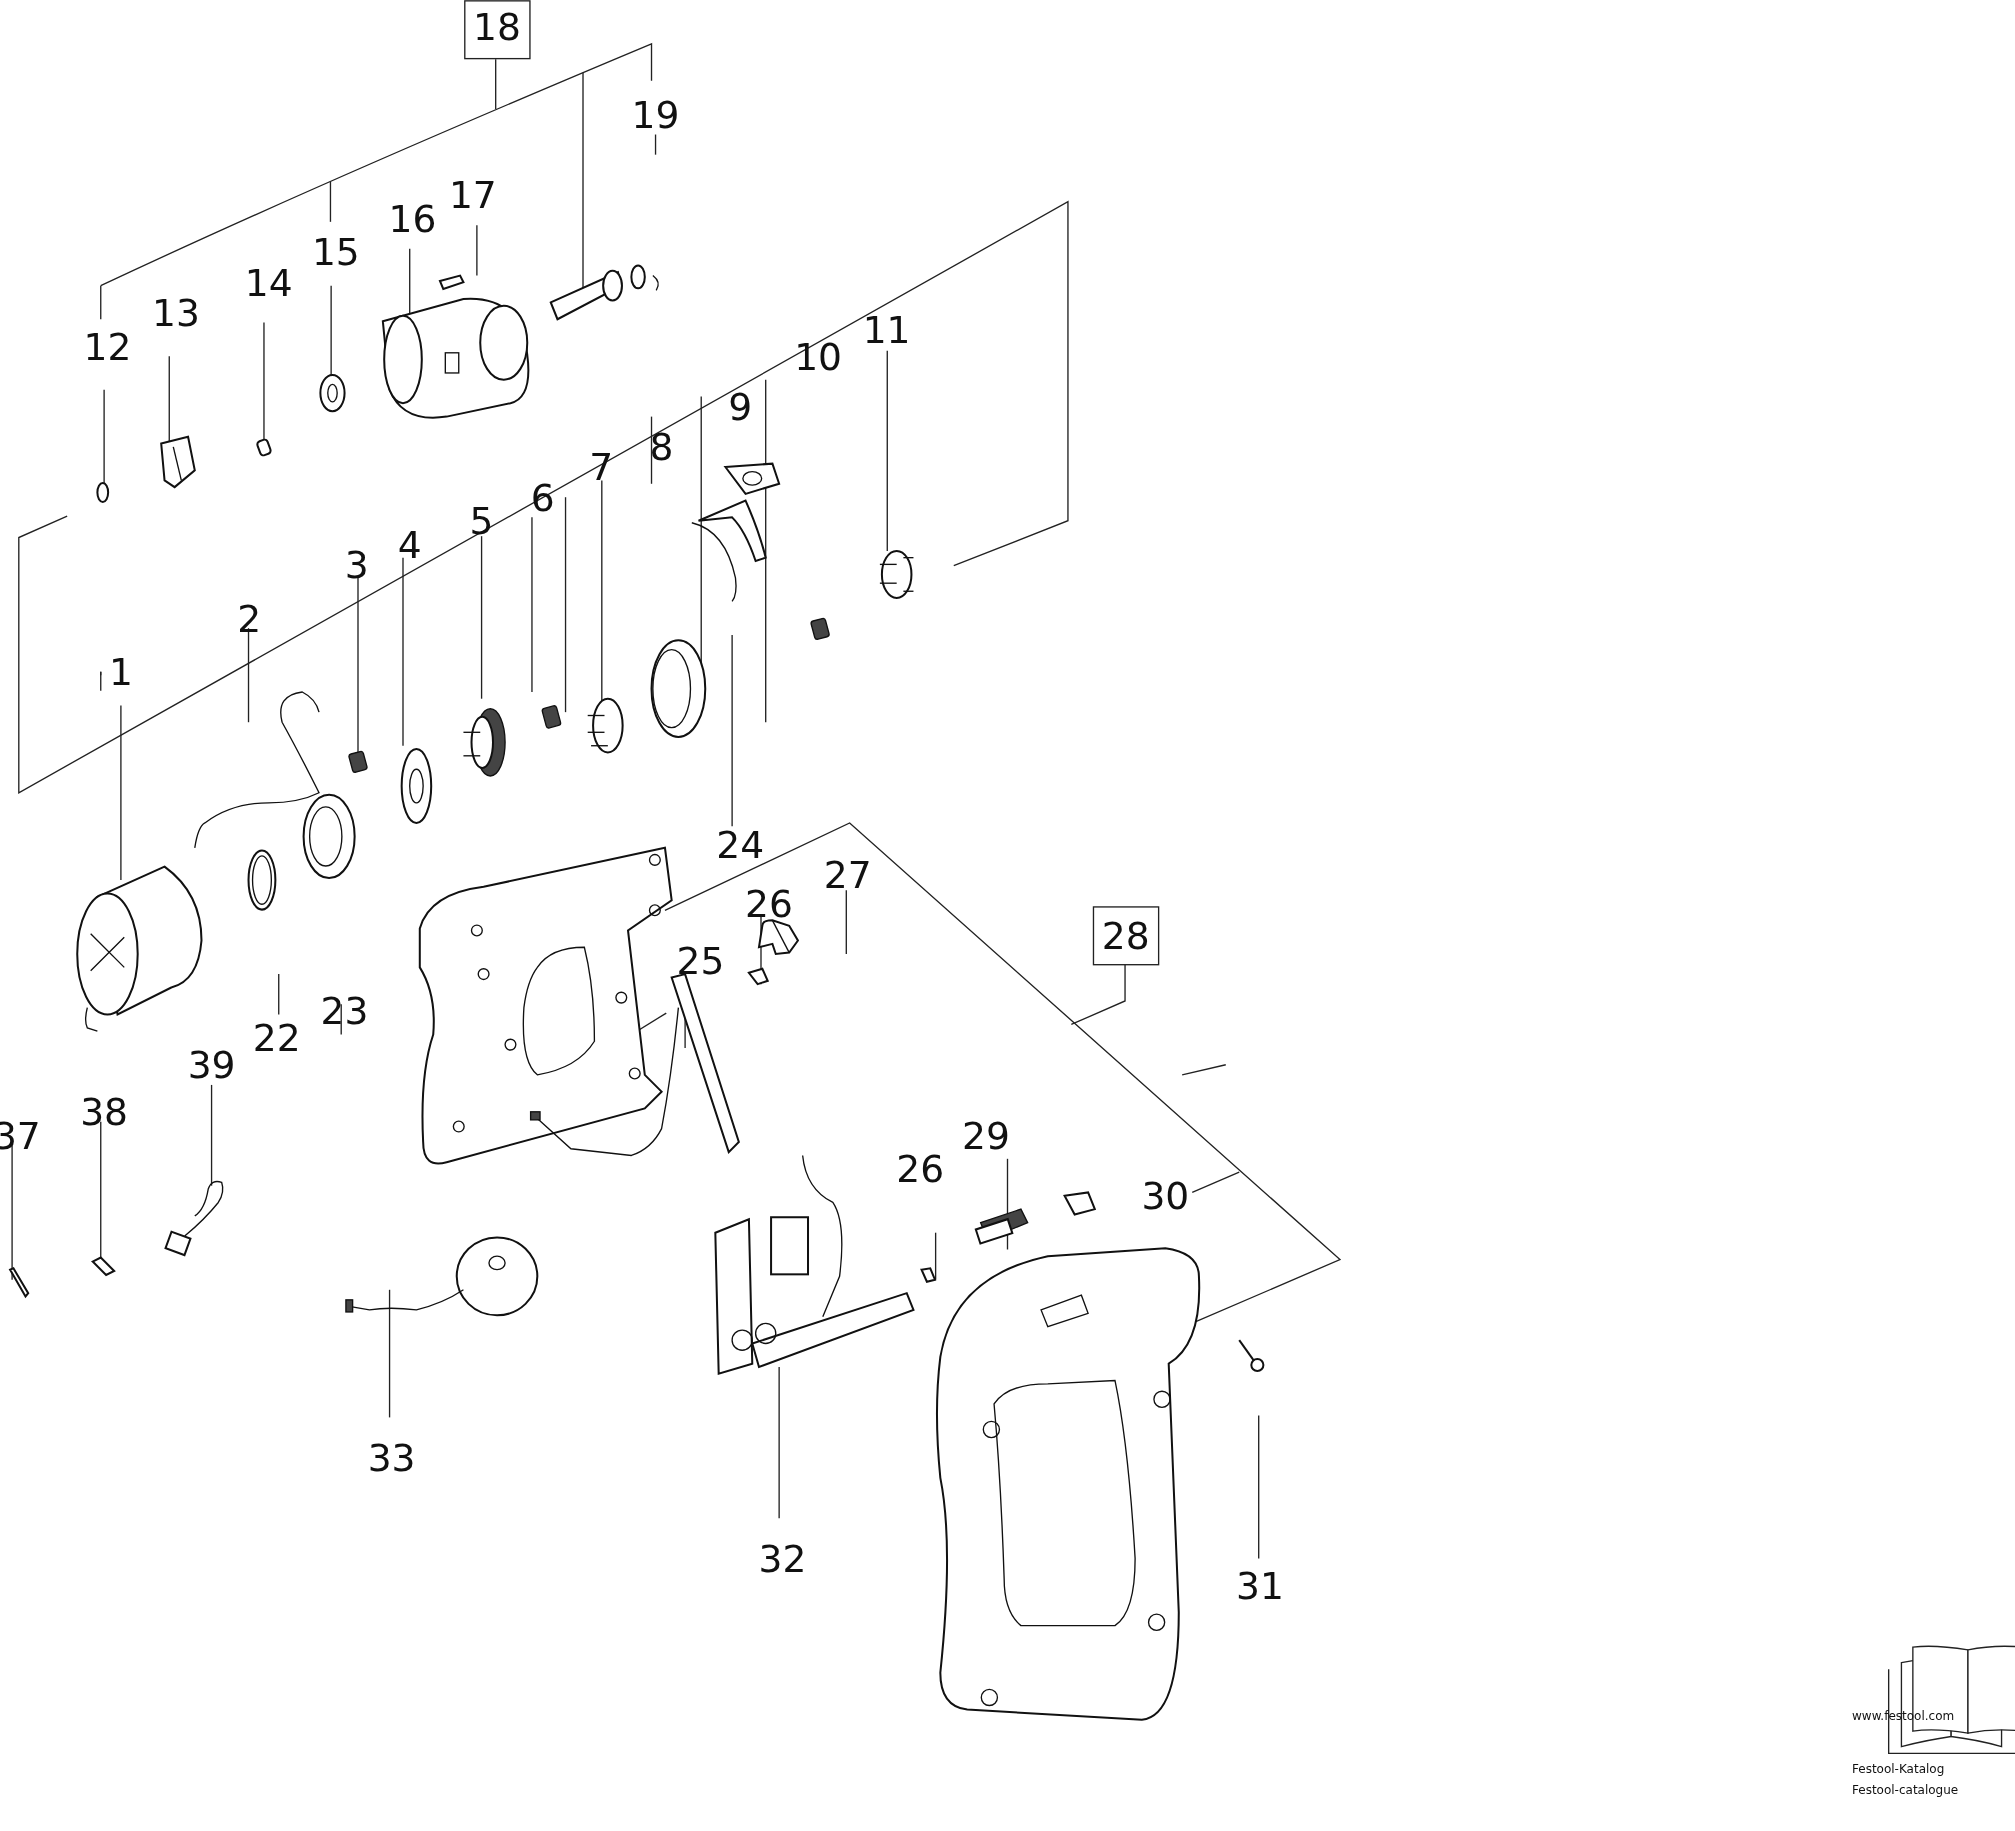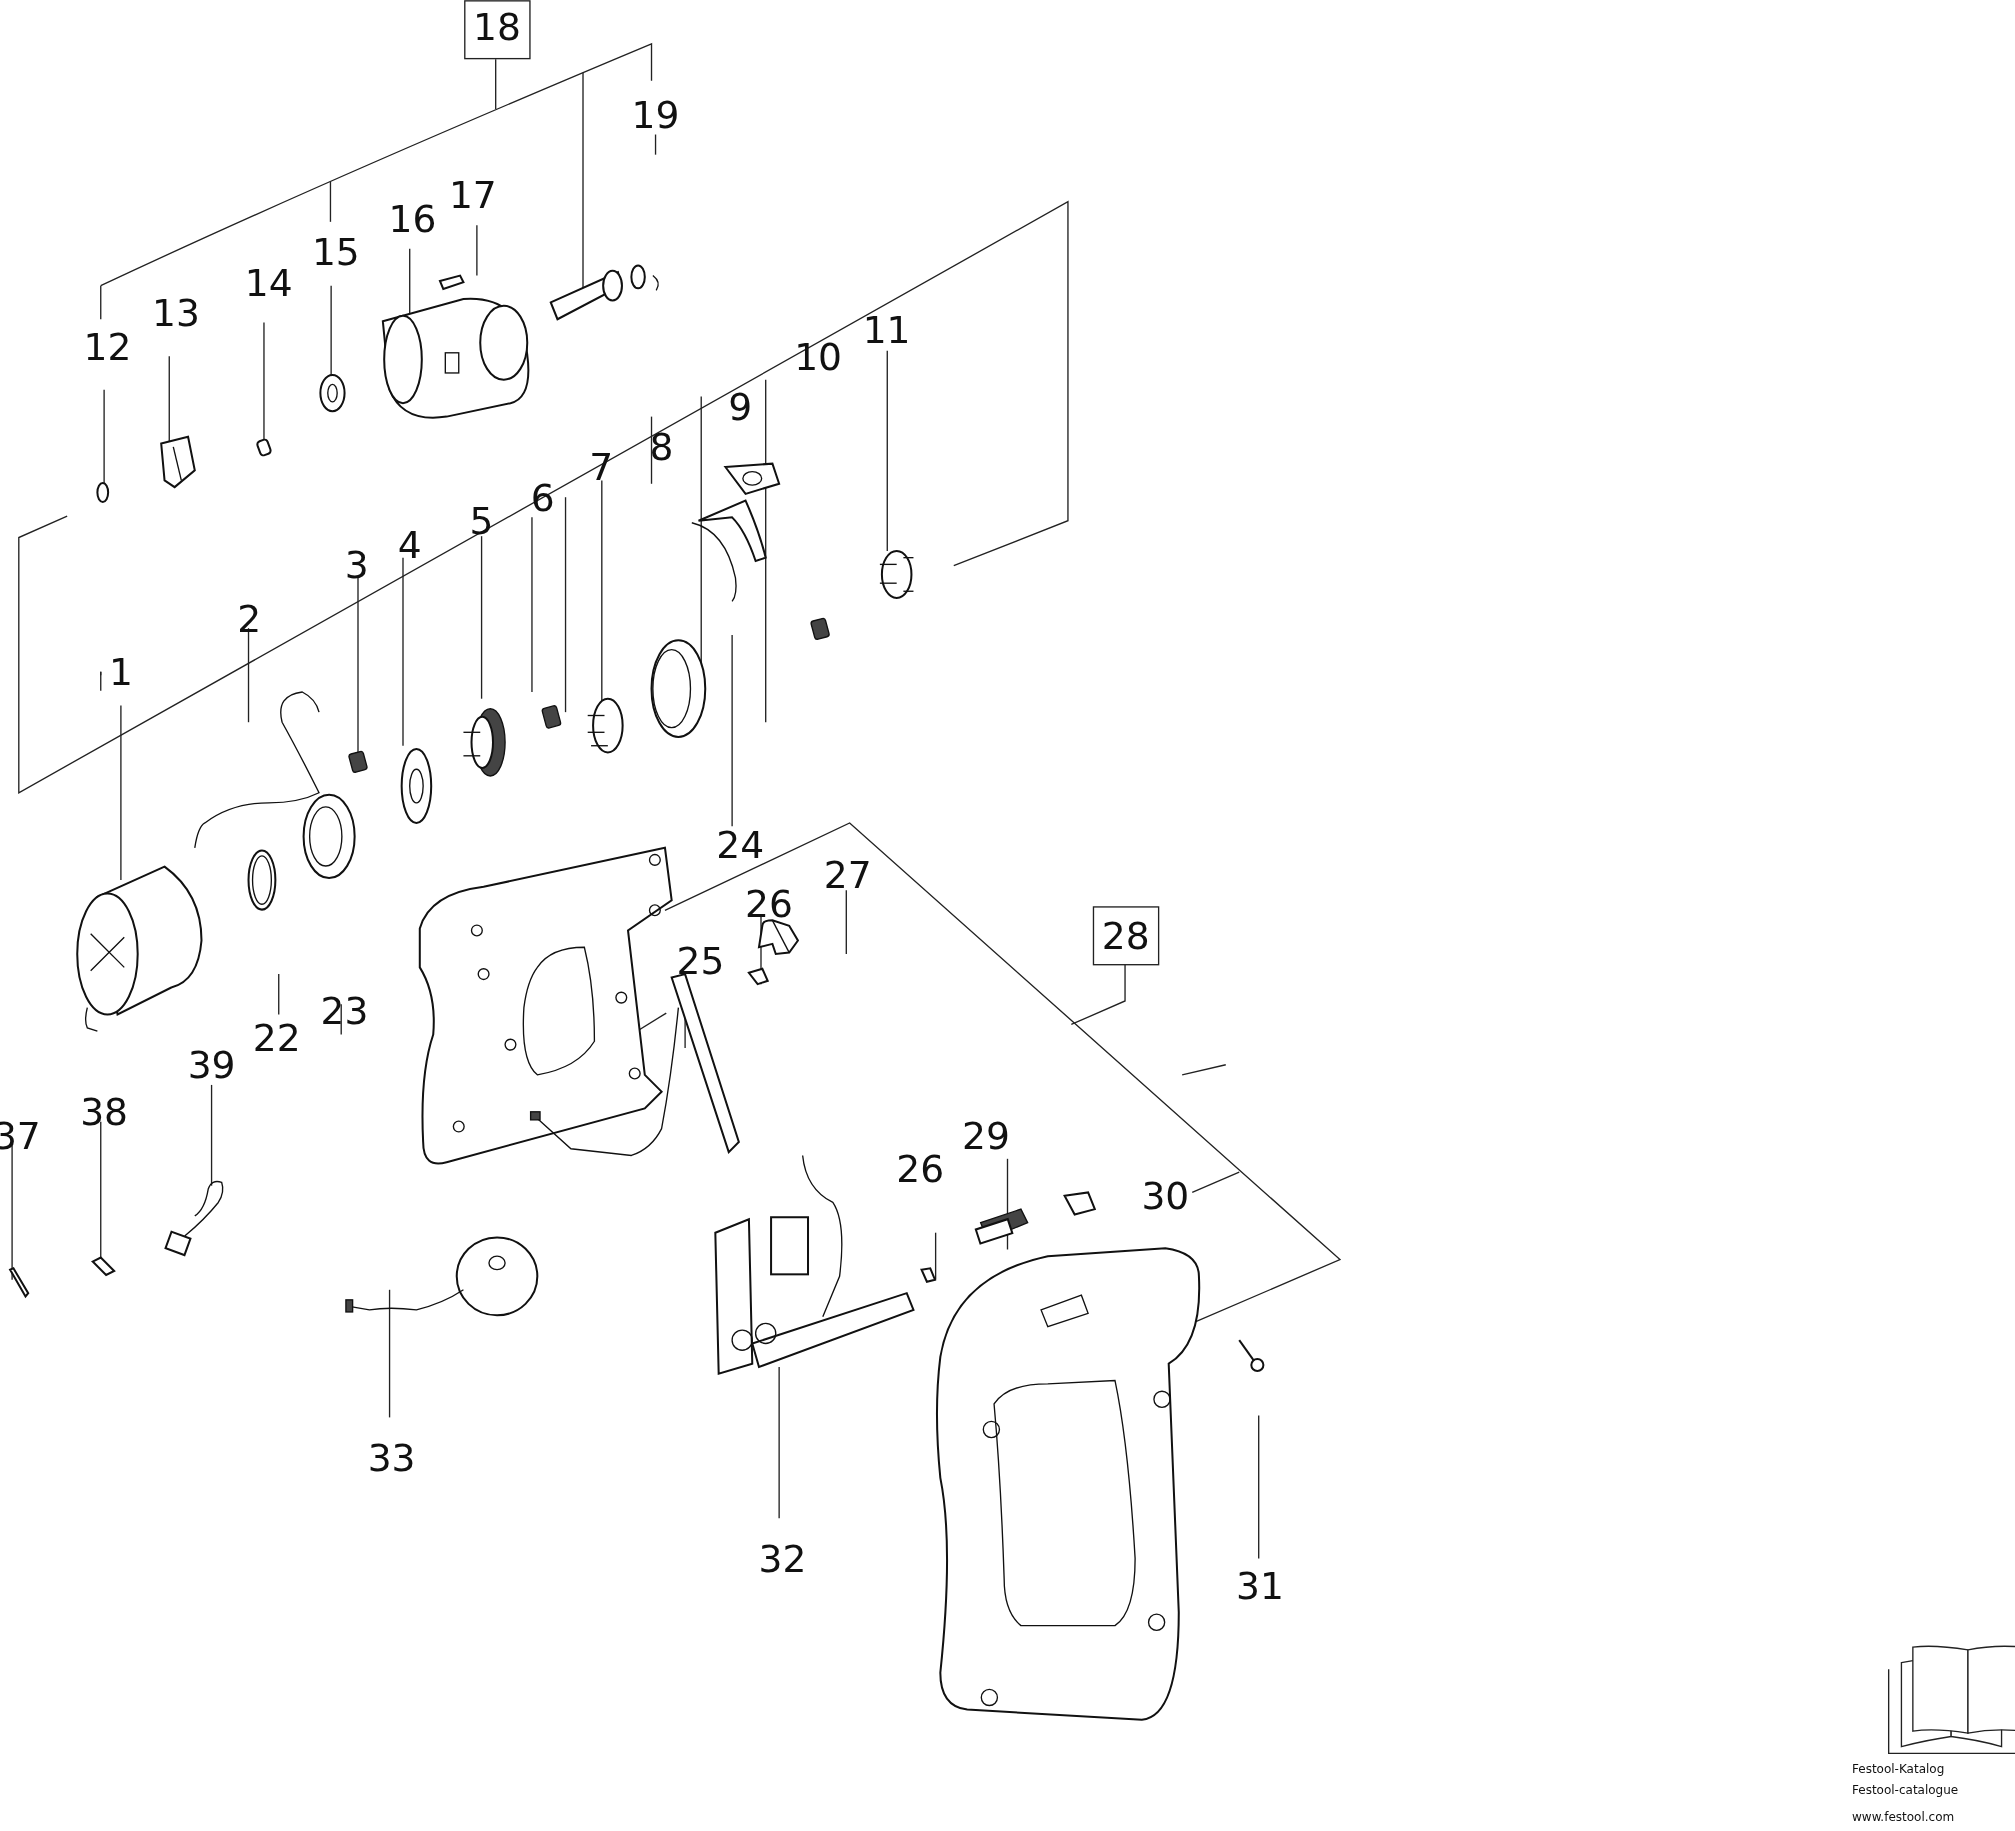--- a/index.html
+++ b/index.html
@@ -298,14 +298,14 @@
   <g fill="#fff" stroke="#222" stroke-width="2">
     <polyline points="62,45 62,170 298,170 298,45" fill="none"></polyline>
     <path d="M81,35 Q120,28 155,25 L155,145 Q120,150 81,160 Z"></path>
     <path d="M155,25 Q195,28 230,35 L230,160 Q195,150 155,145 Z"></path>
     <path d="M98,12 Q130,8 180,16 L180,140 Q130,132 98,137 Z"></path>
     <path d="M180,16 Q220,8 262,12 L262,137 Q220,132 180,140 Z"></path>
   </g>
 </svg>
 <div class="badge-text" style="top:1763px;">Festool-Katalog</div>
 <div class="badge-text" style="top:1784px;text-align:right;">Festool-catalogue</div>
-<div class="badge-text" style="top:1811px;">www.festool.com</div>
+<div class="badge-text" style="top:1710px;">www.festool.com</div>
 
 
 </body></html>

